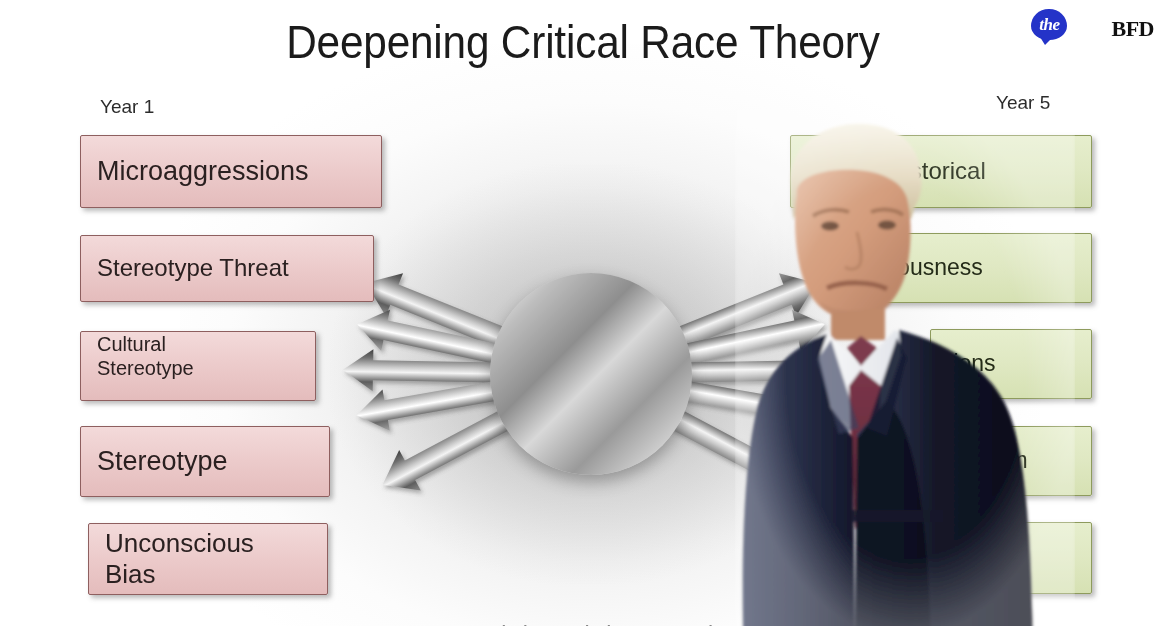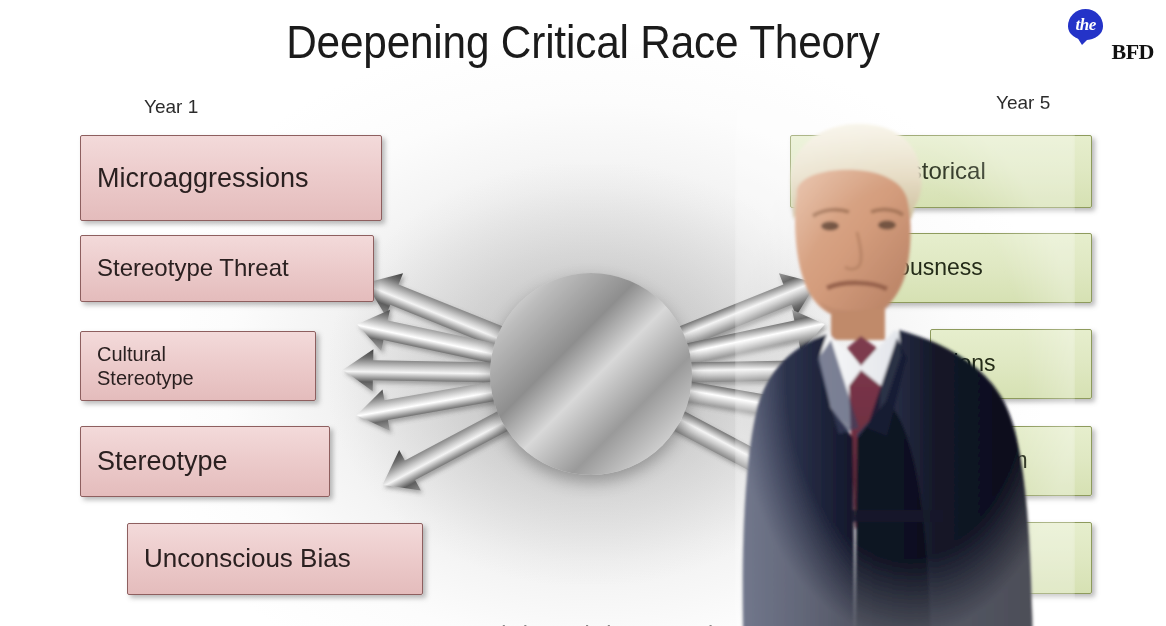--- a/index.html
+++ b/index.html
@@ -36,23 +36,22 @@
     background:radial-gradient(ellipse at 50% 50%,
        rgba(120,120,120,0.30) 0%,
        rgba(160,160,160,0.16) 45%,
        rgba(255,255,255,0) 72%);
     pointer-events:none;
   }
 
   
   #logo {
     position:absolute; right:12px; top:9px;
-    display:flex; align-items:flex-start; gap:1px;
+    display:flex; align-items:flex-end; gap:1px;
     z-index:60;
-    flex-direction:column;
   }
   .logo-bubble {
     position:relative;
     background:#2433c8;
     color:#ffffff;
     font-weight:bold;
     font-style:italic;
     font-size:17px;
     line-height:1;
     padding:7px 7px 7px 8px;
@@ -95,21 +94,21 @@
   }
 
   
   .year-label {
     position:absolute;
     font-size:19px;
     color:#2c2c2c;
     z-index:42;
     white-space:nowrap;
   }
-  #year1 { left:100px; top:92px;margin-left:44px; }
+  #year1 { left:100px; top:92px; }
   #year3 { left:996px; top:88px; }
 
   
   #arrows { position:absolute; left:0; top:0; width:1166px; height:626px; z-index:20; }
 
   
   #hub {
     position:absolute;
     left:496px; top:275px;
     width:190px; height:190px;
@@ -159,31 +158,31 @@
     background:linear-gradient(180deg,#f3dada 0%,#eccbcb 48%,#e4bcbc 100%);
     border:1.6px solid #8e5f5f;
   }
   .node.green {
     background:linear-gradient(180deg,#e6eecd 0%,#dfe8c2 50%,#d6e1b3 100%);
     border:1.6px solid #8e9b5d;
     color:#242b18;
     justify-content:flex-end;
     padding:0 14px 0 16px;
   }
-  .node.two-line { align-items:center; }
+  .node.two-line { align-items:flex-start; }
   .node .node-text { display:block; width:100%; }
   .node.pink .node-text { text-align:left; }
   .node.green .node-text { text-align:left; }
 
   
-  #node-p0 { left:80px;  top:131px; width:302px; height:86px;  font-size:27px; }
+  #node-p0 { left:80px;  top:131px; width:302px; height:73px;  font-size:27px; }
   #node-p1 { left:80px;  top:231px; width:294px; height:67px;  font-size:24px; }
   #node-p2 { left:80px;  top:327px; width:236px; height:70px;  font-size:20px; }
   #node-p3 { left:80px;  top:422px; width:250px; height:71px;  font-size:27px; }
-  #node-p4 { left:88px;  top:519px; width:296px; height:72px;  font-size:26px;margin-left:39px; }
+  #node-p4 { left:88px;  top:519px; width:240px; height:72px;  font-size:26px; }
 
   
   #node-g0 { left:790px; top:131px; width:302px; height:73px;  font-size:24px; }
   #node-g1 { left:852px; top:229px; width:240px; height:70px;  font-size:23px; }
   #node-g2 { left:930px; top:325px; width:162px; height:70px;  font-size:23px; }
   #node-g3 { left:980px; top:422px; width:112px; height:70px;  font-size:23px; }
   #node-g4 { left:1012px;top:518px; width:80px;  height:72px;  font-size:23px; }
 
   
   #figure {

